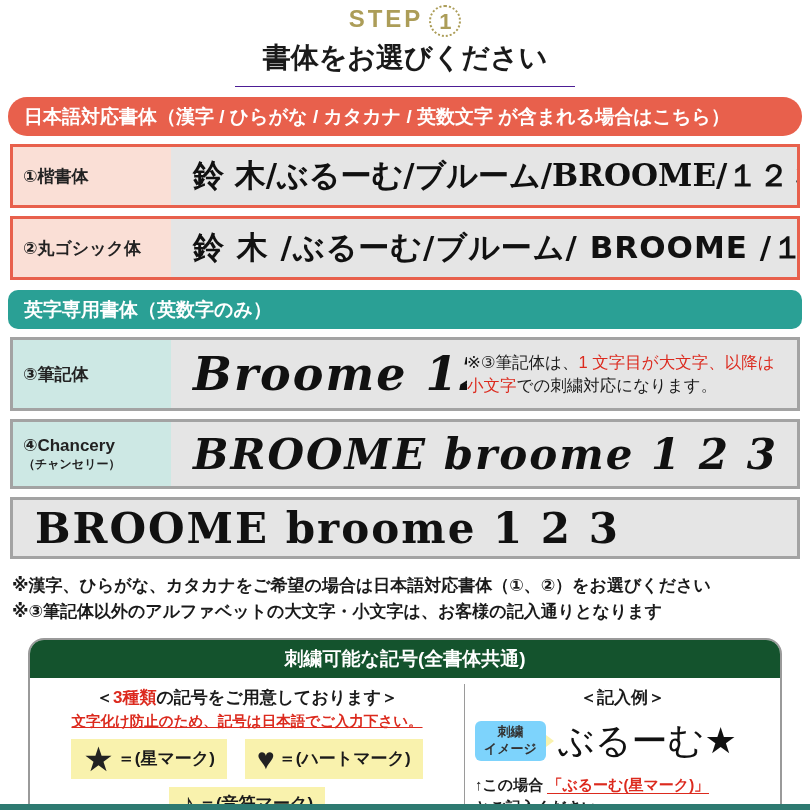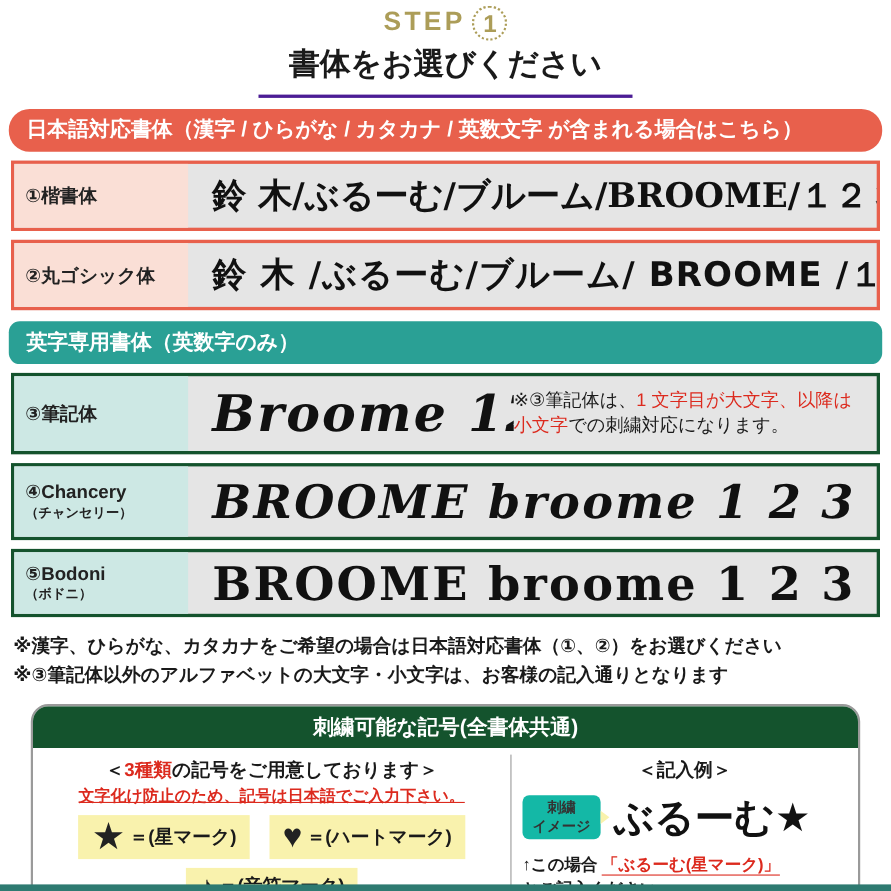--- a/index.html
+++ b/index.html
@@ -8,32 +8,32 @@
   .page { position:relative; width:810px; height:810px; background:#fff; overflow:hidden; }
 
   
   .step-row { text-align:center; padding-top:5px; color:#ac9d58; font-weight:bold;
               font-size:24px; letter-spacing:3px; }
   .step-num { display:inline-block; width:32px; height:32px; line-height:30px;
               border:2px dotted #ac9d58; border-radius:50%; letter-spacing:0;
               font-size:22px; vertical-align:middle; margin-left:6px; }
   .title-wrap { text-align:center; margin-top:2px; }
   .title { display:inline-block; font-size:28px; font-weight:bold; color:#1a1a1a;
-           padding:0 28px 9px; border-bottom:3px solid #4c1d95; }
+           padding:0 28px 9px; border-bottom:1px solid #4c1d95; }
 
   
   .bar { margin:10px 8px 0; height:39px; line-height:39px; border-radius:10px;
          color:#fff; font-weight:bold; font-size:19px; padding-left:16px; }
   .bar-red  { background:#e8604c;border-radius:19px; }
   .bar-teal { background:#2aa095; }
 
   
   .font-row { display:flex; align-items:stretch; margin:8px 10px 0; background:#e5e5e5; }
   .font-row.red  { border:3px solid #e8604c; }
-  .font-row.teal { border:3px solid #14532d; }
+  .font-row.teal { border:3px solid #a3a3a3; }
   .font-label { width:158px; flex:0 0 158px; display:flex; flex-direction:column;
                 justify-content:center; padding-left:10px; font-size:17px;
                 font-weight:bold; color:#222; }
   .font-row.red  .font-label { background:#fadfd6; }
   .font-row.teal .font-label { background:#cde8e4; }
   .font-sublabel { font-size:12px; font-weight:bold; }
   .font-sample { flex:1; display:flex; align-items:center; padding-left:22px;
                  color:#111; white-space:nowrap; overflow:hidden; }
   .h64 { height:64px; } .h74 { height:74px; } .h70 { height:70px; } .h62 { height:62px; }
   .f-kaisho   { font-family:"DejaVu Serif","Liberation Serif",serif; font-weight:bold; font-size:31px; }
@@ -62,27 +62,27 @@
   .symbols-warning { text-align:center; font-size:14.5px; font-weight:bold; color:#dc2a1e;
                      text-decoration:underline; margin-top:3px; }
   .badge-row { display:flex; justify-content:center; gap:18px; margin-top:8px; }
   .badge { background:#f9f2ad; display:flex; align-items:center; gap:4px;
            padding:3px 12px; font-size:17px; font-weight:bold; color:#1a1a1a; }
   .glyph { color:#222; line-height:1; }
   .glyph-star  { font-size:34px; }
   .glyph-heart { font-size:30px; }
   .glyph-note  { font-size:28px; }
   .example-row { display:flex; align-items:center; margin-top:8px; gap:12px; }
-  .tag { position:relative; background:#14b8a6; border-radius:6px; padding:3px 9px;
+  .tag { position:relative; background:#7dd3fc; border-radius:6px; padding:3px 9px;
          text-align:center; font-size:13px; font-weight:bold; color:#333; line-height:1.3;
          flex:0 0 auto; }
   .tag::after { content:""; position:absolute; right:-8px; top:50%; margin-top:-6px;
                 border-top:6px solid transparent; border-bottom:6px solid transparent;
                 border-left:8px solid #f9f2ad; }
-  .example-text { font-family:"DejaVu Sans","Liberation Sans",sans-serif; font-weight:bold;
+  .example-text { font-family:"DejaVu Sans","Liberation Sans",sans-serif; font-weight:normal;
                   font-size:36px; color:#111; white-space:nowrap; }
   .caption { margin-top:8px; font-size:15px; font-weight:bold; color:#1a1a1a; line-height:1.5; }
   .caption .ref { color:#dc2a1e; border-bottom:1.5px solid #dc2a1e; }
 
   .bottom-strip { position:absolute; left:0; bottom:0; width:810px; height:6px; background:#2e7a71; }
 </style>
 </head>
 <body>
 
 <div class="page">
@@ -125,24 +125,20 @@
 
   <div class="font-row teal h70">
     <div class="font-label">
       <span>④Chancery</span>
       <span class="font-sublabel">（チャンセリー）</span>
     </div>
     <div class="font-sample f-chancery">BROOME  broome  1 2 3</div>
   </div>
 
   <div class="font-row teal h62">
-    <div class="font-label">
-      <span>⑤Bodoni</span>
-      <span class="font-sublabel">（ボドニ）</span>
-    </div>
     <div class="font-sample f-bodoni">BROOME  broome  1 2 3</div>
   </div>
 
   <div class="footnotes">
     <div class="footnote">※漢字、ひらがな、カタカナをご希望の場合は日本語対応書体（①、②）をお選びください</div>
     <div class="footnote">※③筆記体以外のアルファベットの大文字・小文字は、お客様の記入通りとなります</div>
   </div>
 
   <div class="symbols-box">
     <div class="symbols-header">刺繍可能な記号(全書体共通)</div>

